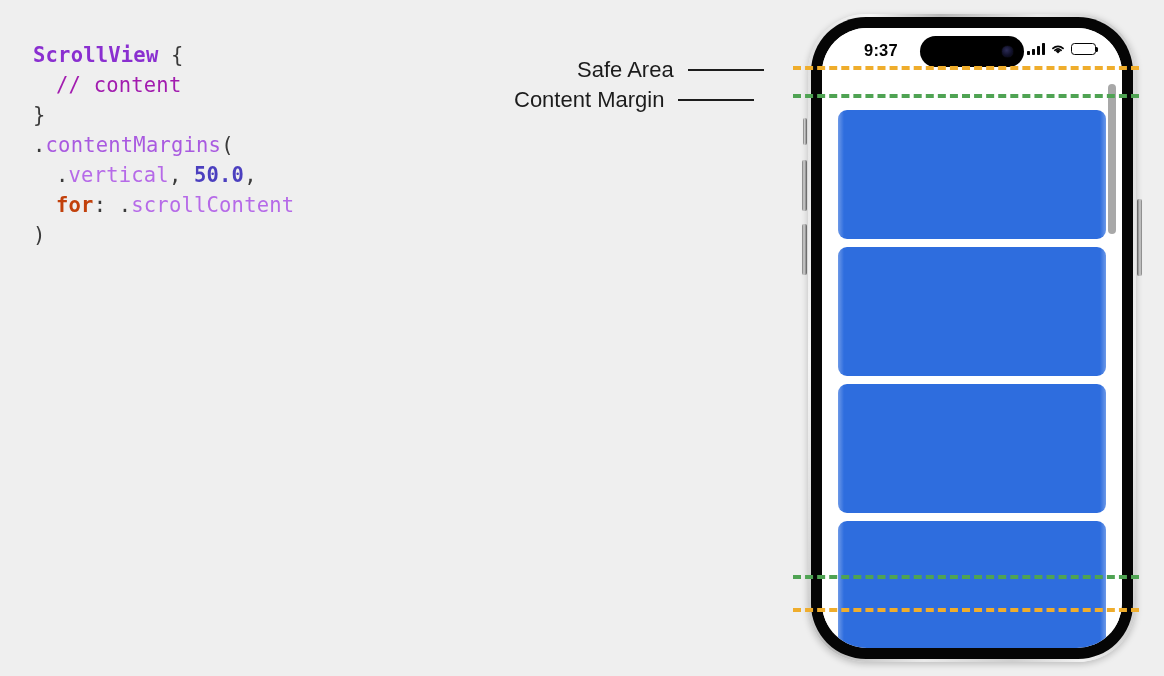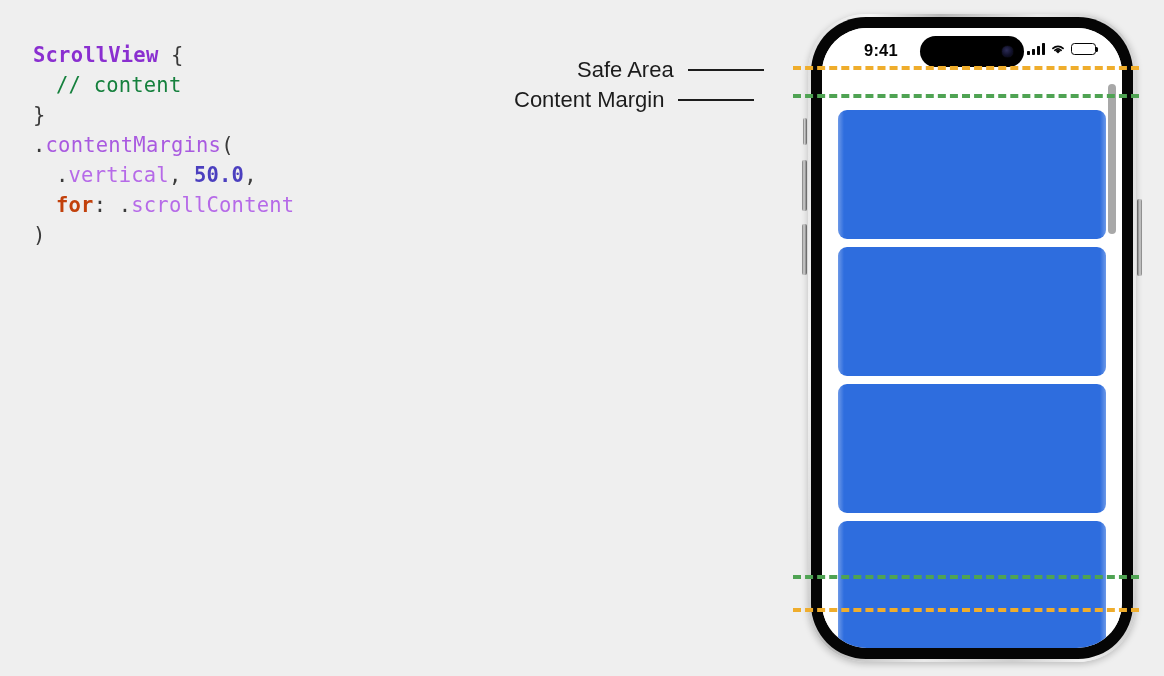--- a/index.html
+++ b/index.html
@@ -17,21 +17,21 @@
     left:33px; top:40px;
     font-family:"DejaVu Sans Mono","Liberation Mono",monospace;
     font-size:20.5px;
     line-height:30px;
     letter-spacing:0.2px;
     white-space:pre;
   }
   .ln{display:block;}
   .tok-type   { color:#8a2fd0; font-weight:bold; }
   .tok-brace  { color:#3a3a3a; }
-  .tok-comment{ color:#15803d; }
+  .tok-comment{ color:#a21caf; }
   .tok-method { color:#a95ae0; }
   .tok-paren  { color:#3a3a3a; }
   .tok-prop   { color:#b66ae8; }
   .tok-num    { color:#4b3fbf; font-weight:bold; }
   .tok-label  { color:#c2410c;font-weight:bold; }
   .tok-punct  { color:#3a3a3a; }
   .indent{ display:inline-block; width:23px; }
 
   
   .legend-row{
@@ -239,21 +239,21 @@
           </div>
       </div>
 
       <div id="edge-top"></div>
       <div id="edge-left"></div>
       <div id="edge-right"></div>
 
       <div id="scrollbar"></div>
 
       <div id="status-bar">
-        <div id="status-time">9:41</div>
+        <div id="status-time">9:37</div>
 
         <div id="dynamic-island">
           <div id="camera-lens"></div>
         </div>
 
         <div id="status-right">
           <span id="signal-icon">
             <i></i>
               <i></i>
               <i></i>

